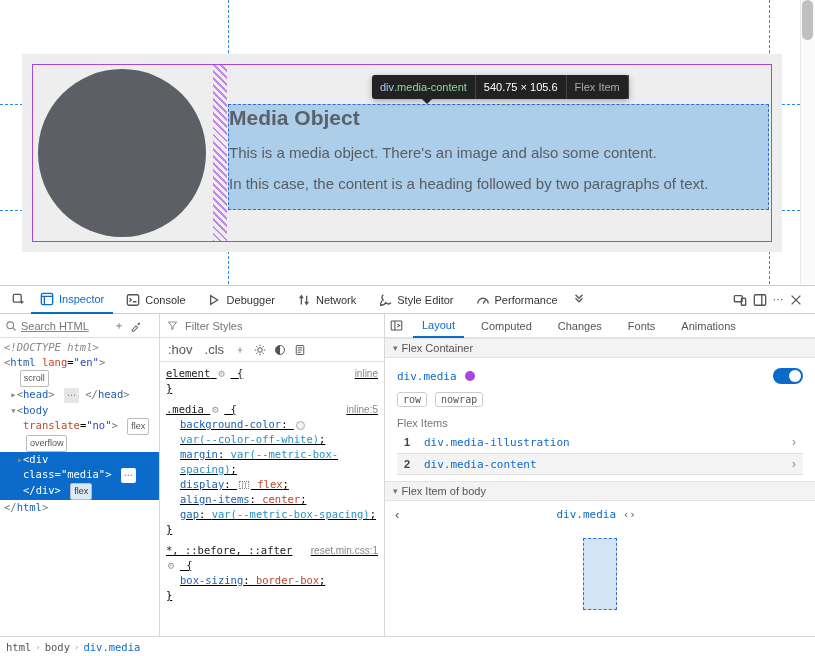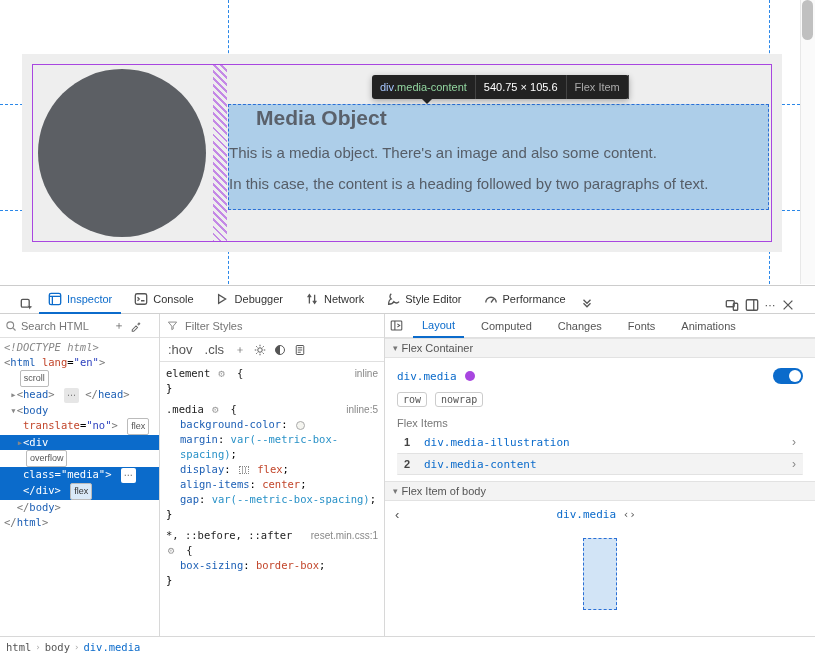--- a/index.html
+++ b/index.html
@@ -63,21 +63,21 @@
   background: rgba(120,180,230,0.55);
   border: 1.5px dashed #2a6fd6;
 }
 .media-content-text {
   position: absolute;
   left: 229px; top: 106px;
   width: 540px;
   color: #494f57;
 }
 .media-content-text h2 {
-  font-size: 21px; font-weight: 600; margin-bottom: 14px; color: #5a616b; padding-left: 27px;
+  font-size: 21px; font-weight: 600; margin-bottom: 14px; color: #5a616b;
 }
 .media-content-text p {
   font-size: 15px; margin-bottom: 14px; color: #565d67;
 }
 
 
 .guide-h { position:absolute; left:0; width:800px; height:0; border-top:1.5px dashed #2a87e8; }
 .guide-v { position:absolute; top:0; height:284px; width:0; border-left:1.5px dashed #2a87e8; }
 
 
@@ -109,22 +109,22 @@
 
 .devtools {
   position: absolute; left:0; right:0; top:285px; bottom:0;
   border-top: 1px solid #ccc;
   background: #fff;
   display: flex; flex-direction: column;
 }
 .devtools-toolbar {
   height: 28px;
   border-bottom: 1px solid #d0d0d0;
-  display: flex; align-items: flex-end;
-  padding: 0 19px;
+  display: flex; align-items: center;
+  padding: 0 11px;
   gap: 4px;
   font-size: 11px;
 }
 .tool-icon { width:16px; height:16px; display:flex; align-items:center; justify-content:center; cursor:pointer; }
 .tool-icon svg { width:14px; height:14px; stroke:#555; fill:none; stroke-width:1.5; }
 .devtools-tab {
   display: flex; align-items: center; gap: 5px;
   padding: 0 9px; height: 28px;
   cursor: pointer;
   color: #333;
@@ -142,20 +142,21 @@
   width: 160px; border-right:1px solid #d8d8d8;
   display:flex; flex-direction:column;
 }
 .dom-search-row {
   height:24px; border-bottom:1px solid #e0e0e0;
   display:flex; align-items:center; padding:0 4px; gap:3px;
 }
 .dom-search-input {
   border:none; outline:none; width:88px; font-size:11px;
   color:#888;
+  text-decoration:underline;
 }
 .mini-icon { width:14px; height:14px; display:flex; align-items:center; justify-content:center; cursor:pointer; color:#666; }
 .dom-tree {
   flex:1; overflow:auto; padding:2px 0;
   font-family: Menlo, Consolas, monospace; font-size:10.5px;
   line-height:15px;
 }
 .dom-line { white-space:pre; padding:0 4px; }
 .dom-line .tw { color:#888; } 
 .dom-line.selected { background:#0b6bcb; color:#fff; }
@@ -182,21 +183,21 @@
 .rules-toolbar {
   height:24px; border-bottom:1px solid #e0e0e0;
   display:flex; align-items:center; padding:0 5px; gap:6px;
   font-family: -apple-system, sans-serif;
 }
 .rules-filter {
   border:none; outline:none; flex:1; font-size:11px; color:#888;
 }
 .pill { font-size:13px; color:#555; padding:0 3px; cursor:pointer; }
 .rules-body { flex:1; overflow:auto; padding:4px 6px 4px 6px; line-height:15px; }
-.rule { margin-bottom:6px; position:relative; }
+.rule { margin-bottom:6px; position:relative;text-decoration:underline; }
 .rule-header { display:flex; }
 .selector { color:#222; }
 .rule-src { margin-left:auto; color:#888; font-size:10px; font-family:-apple-system,sans-serif; }
 .decl { padding-left:14px; }
 .prop { color:#1c5fb5; }
 .val  { color:#c2452a; }
 .var  { color:#2891c7; }
 .swatch {
   display:inline-block; width:9px; height:9px; border-radius:50%;
   border:1px solid #aaa; vertical-align:middle; margin:0 2px;
@@ -403,25 +404,24 @@
             </svg>
         </span>
       </div>
       <div class="dom-tree">
         <div class="dom-line"><span style="color:#888;font-style:italic">&lt;!DOCTYPE html&gt;</span></div>
         <div class="dom-line"><span class="angle">&lt;</span><span class="tag">html</span> <span class="attr-name">lang</span>=<span class="attr-val">"en"</span><span class="angle">&gt;</span></div>
         <div class="dom-line">  <span class="badge light">scroll</span></div>
         <div class="dom-line"> <span class="tw">▸</span><span class="angle">&lt;</span><span class="tag">head</span><span class="angle">&gt;</span> <span class="badge">⋯</span> <span class="angle">&lt;/</span><span class="tag">head</span><span class="angle">&gt;</span></div>
         <div class="dom-line"> <span class="tw">▾</span><span class="angle">&lt;</span><span class="tag">body</span></div>
         <div class="dom-line">   <span class="attr-name">translate</span>=<span class="attr-val">"no"</span><span class="angle">&gt;</span> <span class="badge light">flex</span></div>
+        <div class="dom-line">   <span class="badge light">overflow</span></div>
         <div class="dom-line selected">  <span class="tw">▸</span><span class="angle">&lt;</span><span class="tag">div</span></div>
-        <div class="dom-line">   <span class="badge light">overflow</span></div>
         <div class="dom-line selected">   <span class="attr-name">class</span>=<span class="attr-val">"media"</span><span class="angle">&gt;</span> <span class="badge">⋯</span></div>
         <div class="dom-line selected">   <span class="angle">&lt;/</span><span class="tag">div</span><span class="angle">&gt;</span> <span class="badge light">flex</span></div>
-        <div class="dom-line">  <span class="angle">&lt;/</span><span class="tag">body</span><span class="angle">&gt;</span></div>
         <div class="dom-line"><span class="angle">&lt;/</span><span class="tag">html</span><span class="angle">&gt;</span></div>
       </div>
     </div>
 
     <div class="rules-panel">
       <div class="rules-toolbar">
         <span class="mini-icon">
           <svg viewBox="0 0 16 16" width="11" height="11" stroke="#888" fill="none" stroke-width="1.4">
               <path d="M2 3h12l-5 6v4l-2 1v-5L2 3z"></path>
             </svg>
@@ -460,20 +460,21 @@
               <span class="rule-src">inline</span>
             </div>
           <div>}</div>
         </div>
         <div class="rule">
           <div class="rule-header">
               <span class="selector"><span>.media</span> <span class="gear">⚙</span> {</span>
               <span class="rule-src">inline:5</span>
             </div>
           <div class="decl"><span class="prop">background-color</span>: <span class="swatch"></span></div>
+          <div class="decl">  <span class="var">var(--color-off-white)</span>;</div>
           <div class="decl"><span class="prop">margin</span>: <span class="var">var(--metric-box-spacing)</span>;</div>
           <div class="decl"><span class="prop">display</span>: <span class="flexswatch"></span> <span class="val">flex</span>;</div>
           <div class="decl"><span class="prop">align-items</span>: <span class="val">center</span>;</div>
           <div class="decl"><span class="prop">gap</span>: <span class="var">var(--metric-box-spacing)</span>;</div>
           <div>}</div>
         </div>
         <div class="rule">
           <div class="rule-header">
               <span class="selector"><span>*, ::before, ::after</span> <span class="gear">⚙</span> {</span>
               <span class="rule-src">reset.min.css:1</span>

